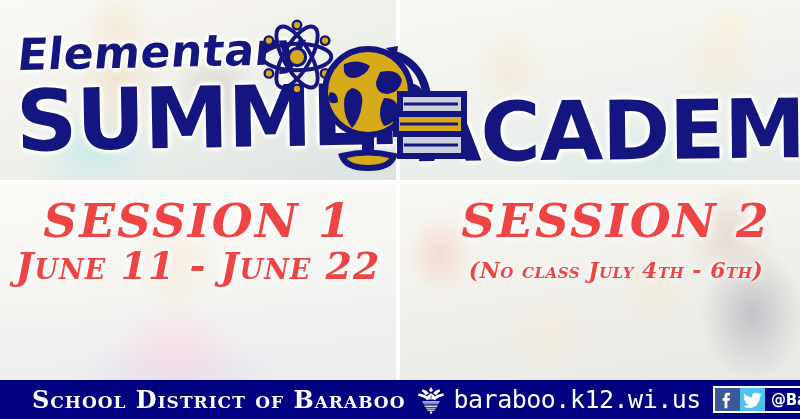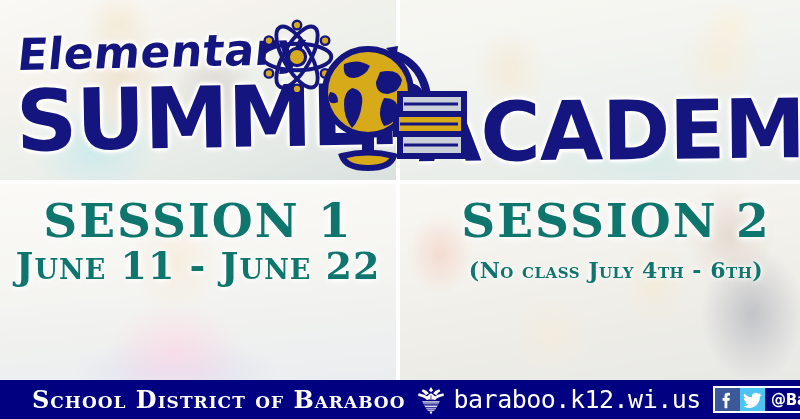--- a/index.html
+++ b/index.html
@@ -93,21 +93,21 @@
     letter-spacing:-1px;
     transform:rotate(-0.6deg);
   }
 
   
   #atom-icon { position:absolute; left:258px; top:18px; width:78px; height:78px; }
   
   #globe-books { position:absolute; left:300px; top:30px; width:170px; height:150px; }
 
   
-  .session { position:absolute; text-align:center; color:#0f766e; }
+  .session { position:absolute; text-align:center; color:#ef4444;font-style:italic; }
   #session-1 { left:0px;   top:196px; width:396px; }
   #session-2 { left:416px; top:196px; width:400px; }
 
   .sess-title {
     font-family:"DejaVu Serif", serif;
     font-weight:bold;
     font-size:47px;
     line-height:1.05;
     letter-spacing:2px;
     text-shadow:0 0 4px #fff, 0 0 8px #fff, 0 0 12px rgba(255,255,255,.9);

